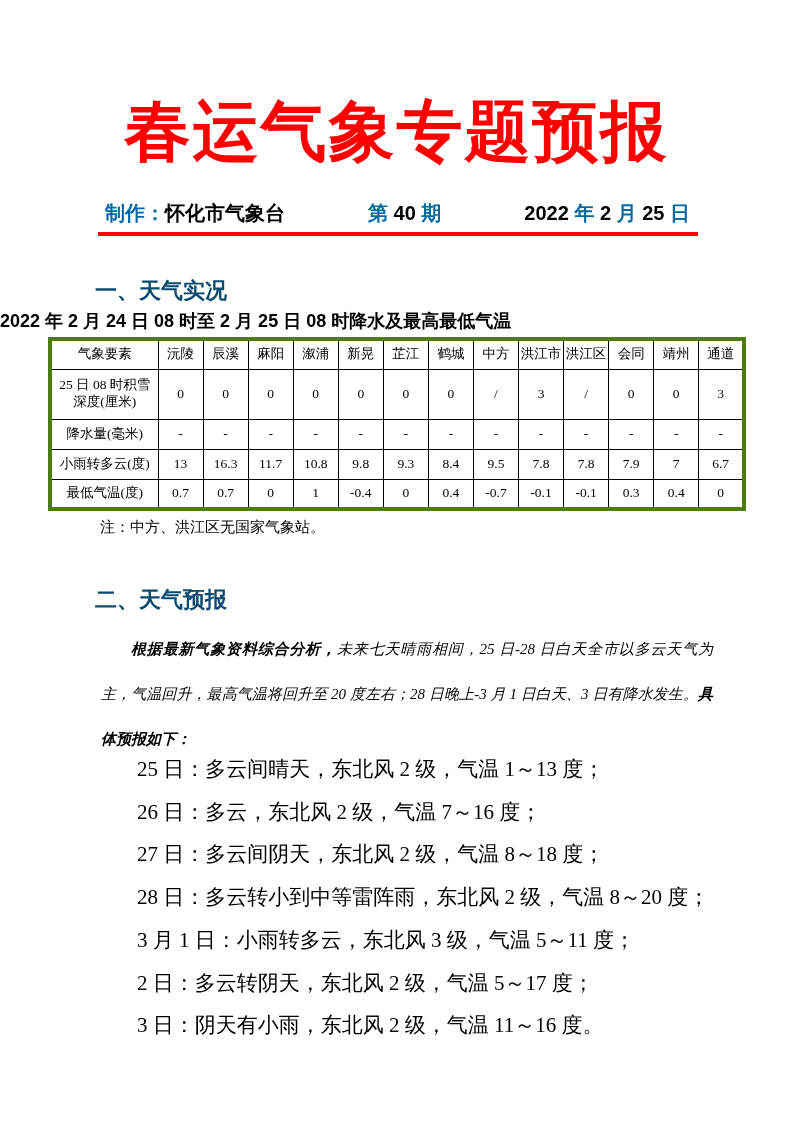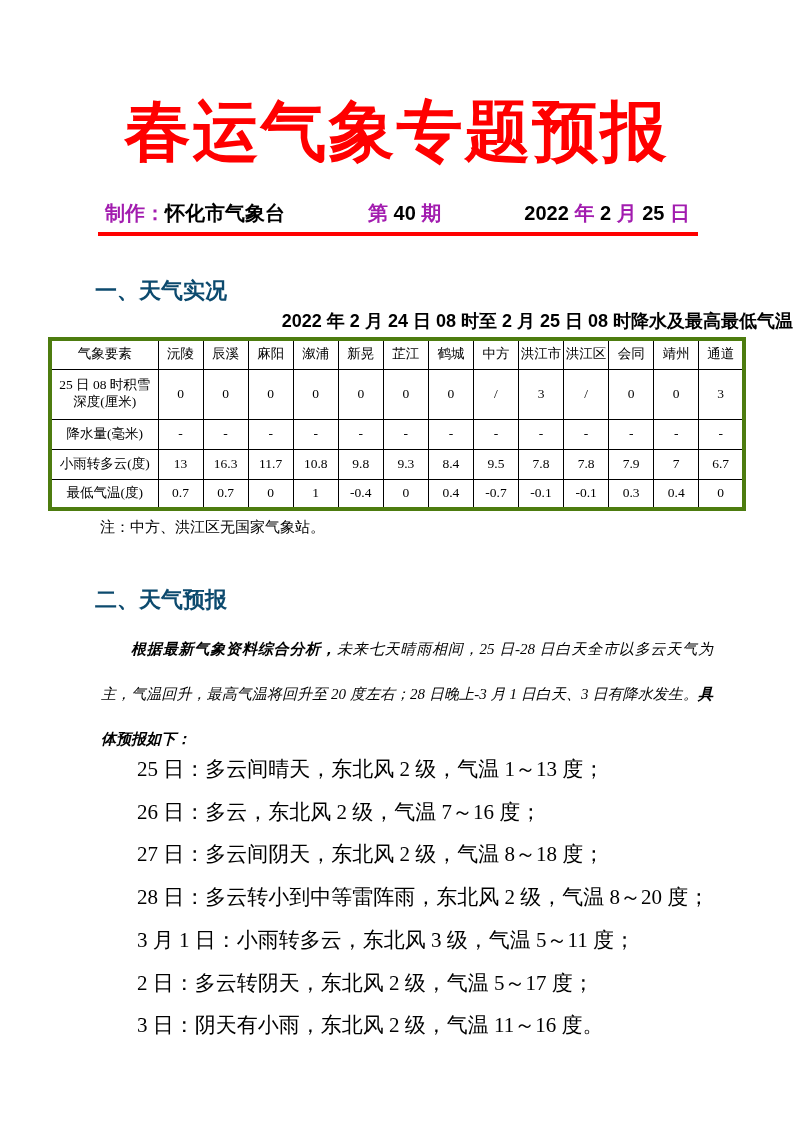--- a/index.html
+++ b/index.html
@@ -4,21 +4,21 @@
 <style>
   html,body{margin:0;padding:0;background:#ffffff;}
   .page{
     position:relative;
     width:793px;height:1122px;
     background:#ffffff;
     overflow:hidden;
     font-family:"Liberation Serif","DejaVu Serif",serif;
     color:#000;
   }
-  .red{color:#a21caf;}
+  .red{color:#0369a1;}
   .b{font-weight:bold;}
 
   
   .doc-title{
     position:absolute;top:92px;left:0;width:100%;
     margin:0;text-align:center;
     font-size:66px;line-height:80px;font-weight:bold;
     letter-spacing:2px;color:#ff0000;
     font-family:"Liberation Serif","DejaVu Serif",serif;
   }
@@ -35,21 +35,21 @@
 
   
   .sec-heading{
     position:absolute;margin:0;
     font-size:22px;font-weight:bold;color:#0c4a6e;
     font-family:"Liberation Sans","DejaVu Sans",sans-serif;
   }
   .sec1{top:276px;left:95px;}
   .table-caption{
     position:absolute;top:309px;left:0;width:100%;
-    text-align:right;font-size:18px;font-weight:bold;
+    text-align:left;font-size:18px;font-weight:bold;
     font-family:"Liberation Sans","DejaVu Sans",sans-serif;
   }
   table.wx{
     position:absolute;top:337px;left:48px;
     width:698px;border-collapse:collapse;table-layout:fixed;
     border:4px solid #4d7c0f;
     font-size:13.5px;
   }
   table.wx th,table.wx td{
     border:1px solid #000;

